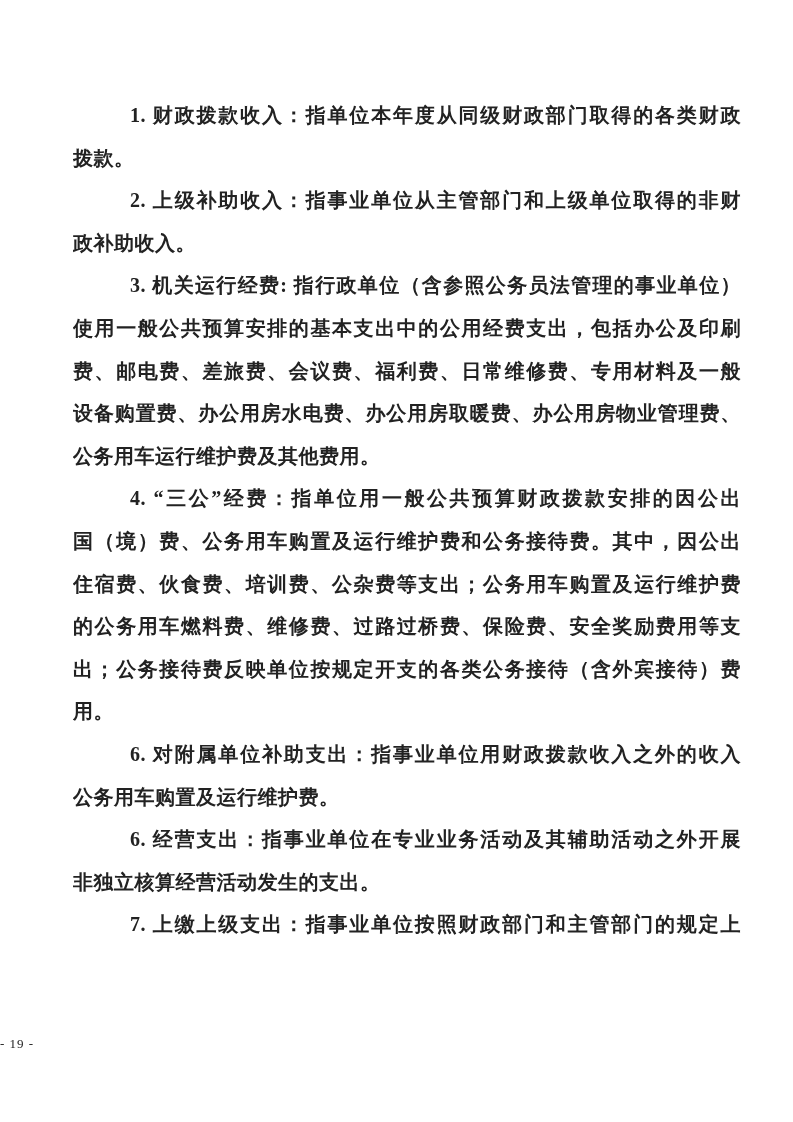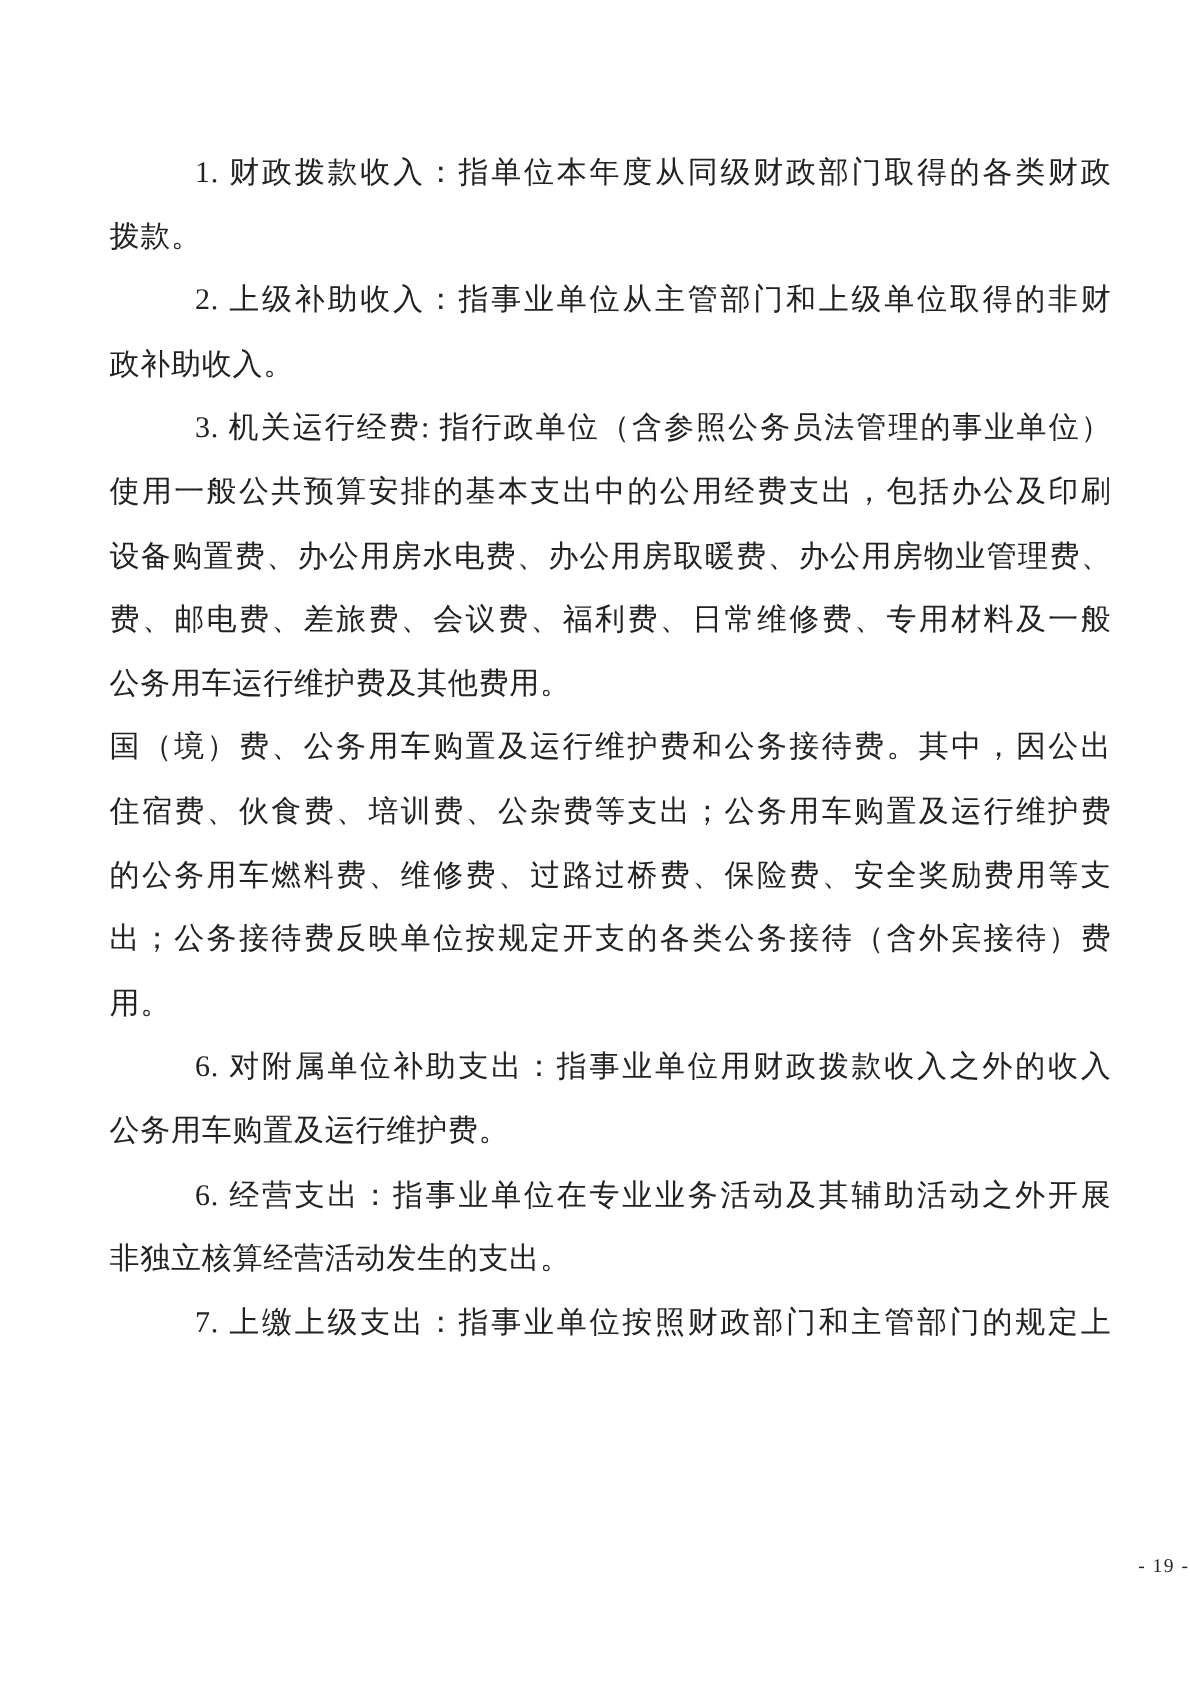--- a/index.html
+++ b/index.html
@@ -11,66 +11,67 @@
     overflow: hidden;
     font-family: "Liberation Serif", "DejaVu Serif", serif;
     color: #222222;
   }
   .document-body {
     position: absolute;
     top: 94px;
     left: 73px;
     width: 668px;
   }
-  .paragraph { margin: 0; padding: 0; }
+  .paragraph { margin: 0; padding: 0; font-weight: bold; }
   .line {
     height: 42.6px;
     line-height: 42.6px;
     font-size: 20px;
     letter-spacing: 0.5px;
     text-align: justify;
     text-align-last: justify;
     overflow: hidden;
   }
   .line.first { text-indent: 57px; }
   .line.last {
     text-align: left;
     text-align-last: left;
   }
   .page-number {
     position: absolute;
     top: 1036px;
     left: 0;
     width: 793px;
-    text-align: right;
+    text-align: left;
     font-size: 13px;
     letter-spacing: 1px;
     color: #222222;
   }
 </style>
 </head>
 <body>
 
 <main class="document-body">
     <div class="paragraph">
       <div class="line first">1. 财政拨款收入：指单位本年度从同级财政部门取得的各类财政</div>
       <div class="line last">拨款。</div>
     </div>
     <div class="paragraph">
       <div class="line first">2. 上级补助收入：指事业单位从主管部门和上级单位取得的非财</div>
       <div class="line last">政补助收入。</div>
     </div>
     <div class="paragraph">
       <div class="line first">3. 机关运行经费: 指行政单位（含参照公务员法管理的事业单位）</div>
       <div class="line">使用一般公共预算安排的基本支出中的公用经费支出，包括办公及印刷</div>
+      <div class="line">费、邮电费、差旅费、会议费、福利费、日常维修费、专用材料及一般</div>
       <div class="line">设备购置费、办公用房水电费、办公用房取暖费、办公用房物业管理费、</div>
-      <div class="line">费、邮电费、差旅费、会议费、福利费、日常维修费、专用材料及一般</div>
       <div class="line last">公务用车运行维护费及其他费用。</div>
     </div>
     <div class="paragraph">
+      <div class="line first">4. “三公”经费：指单位用一般公共预算财政拨款安排的因公出</div>
       <div class="line">国（境）费、公务用车购置及运行维护费和公务接待费。其中，因公出</div>
       <div class="line">住宿费、伙食费、培训费、公杂费等支出；公务用车购置及运行维护费</div>
       <div class="line">的公务用车燃料费、维修费、过路过桥费、保险费、安全奖励费用等支</div>
       <div class="line">出；公务接待费反映单位按规定开支的各类公务接待（含外宾接待）费</div>
       <div class="line last">用。</div>
     </div>
     <div class="paragraph">
       <div class="line first">6. 对附属单位补助支出：指事业单位用财政拨款收入之外的收入</div>
       <div class="line last">公务用车购置及运行维护费。</div>
     </div>

